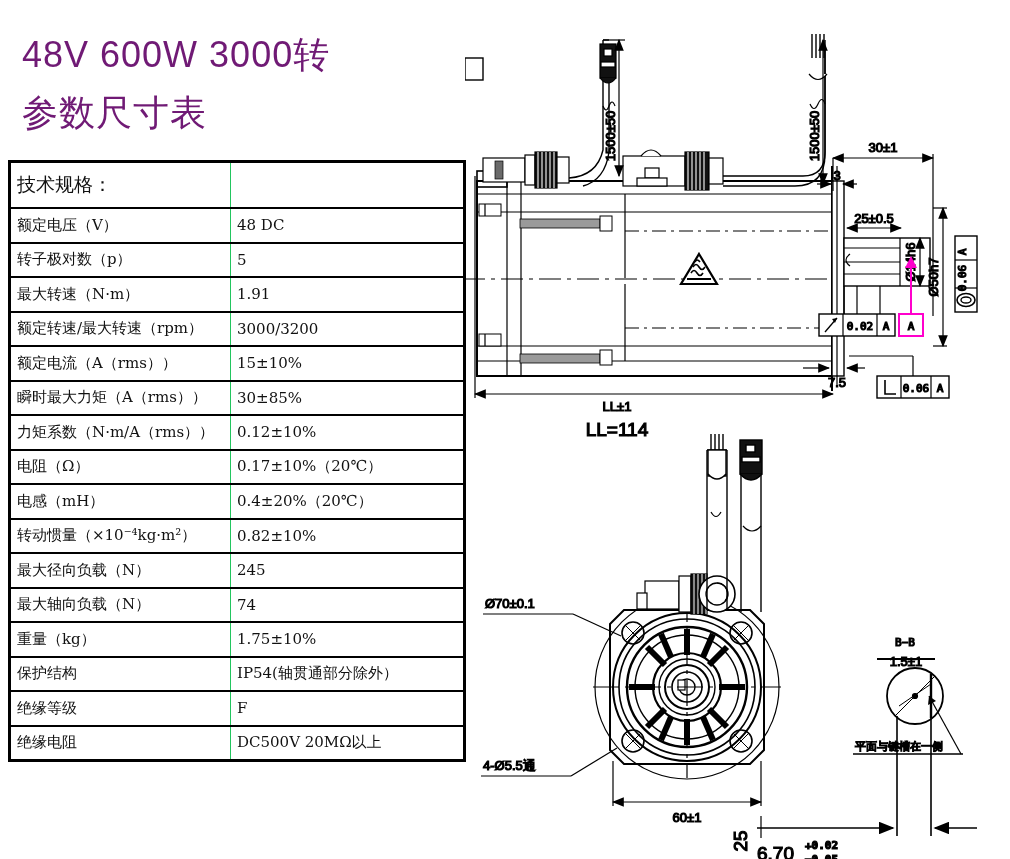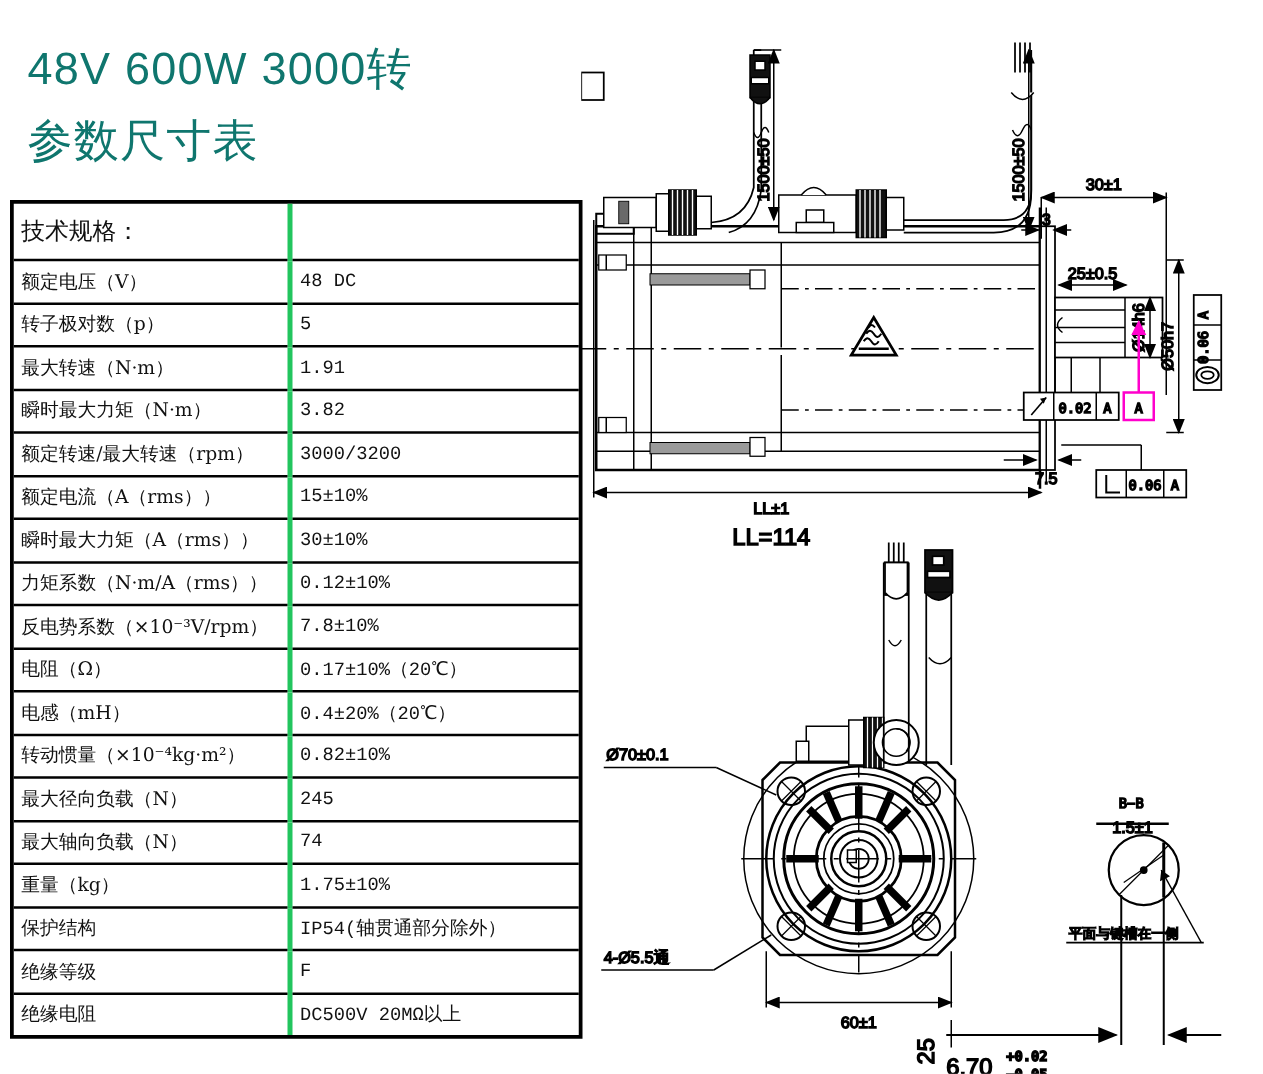--- a/index.html
+++ b/index.html
@@ -1,32 +1,32 @@
 <!DOCTYPE html>
 <html><head>
 <meta charset="utf-8">
 <style>
   html,body{margin:0;padding:0;background:#ffffff;}
   body{width:1010px;height:859px;position:relative;overflow:hidden;
        font-family:"Liberation Sans","DejaVu Sans",sans-serif;color:#000;}
 
   
   #title-block{position:absolute;left:22px;top:26px;width:430px;}
-  .title-line{font-size:36px;line-height:58px;letter-spacing:1px;color:#0f766e;white-space:nowrap;}
+  .title-line{font-size:36px;line-height:58px;letter-spacing:1px;color:#701a75;white-space:nowrap;}
 
   
   #spec-table{position:absolute;left:8px;top:160px;width:452px;border:3px solid #000;
               border-collapse:collapse;background:#fff;}
   #spec-table table{border-collapse:collapse;width:100%;table-layout:fixed;}
   #spec-table td{border:1px solid #000;border-width:0 0 2px 0;padding:0 6px;
                  font-family:"DejaVu Serif","Liberation Serif",serif;
                  font-size:15px;height:32.5px;vertical-align:middle;color:#111;white-space:nowrap;}
   #spec-table tr:last-child td{border-bottom:0;}
-  #spec-table td.k{width:207px;border-right:4px solid #22c55e;}
-  #spec-table td.v{width:auto;font-family:Liberation Mono, monospace;}
+  #spec-table td.k{width:207px;border-right:1px solid #22c55e;}
+  #spec-table td.v{width:auto;}
   #spec-table tr.hdr td{height:44px;font-size:19px;}
 
   
   #drawing{position:absolute;left:465px;top:16px;width:545px;height:859px;}
   #drawing svg{display:block;}
 
   .dimtxt{font-family:"Liberation Sans","DejaVu Sans",sans-serif;font-size:13px;fill:#000;}
   .dimtxt-sm{font-family:"DejaVu Sans Mono","Liberation Mono",monospace;font-size:11px;fill:#000;}
   .dimtxt-lg{font-family:"Liberation Sans","DejaVu Sans",sans-serif;font-size:19px;fill:#000;}
   .cnote{font-family:"DejaVu Sans",sans-serif;font-size:11px;fill:#000;}
@@ -52,42 +52,34 @@
         </tr>
         <tr>
           <td class="k">转子极对数（p）</td>
           <td class="v">5</td>
         </tr>
         <tr>
           <td class="k">最大转速（N·m）</td>
           <td class="v">1.91</td>
         </tr>
         <tr>
-          <td class="k">瞬时最大力矩（N·m）</td>
-          <td class="v">3.82</td>
-        </tr>
-        <tr>
           <td class="k">额定转速/最大转速（rpm）</td>
           <td class="v">3000/3200</td>
         </tr>
         <tr>
           <td class="k">额定电流（A（rms））</td>
           <td class="v">15±10%</td>
         </tr>
         <tr>
           <td class="k">瞬时最大力矩（A（rms））</td>
-          <td class="v">30±10%</td>
+          <td class="v">30±85%</td>
         </tr>
         <tr>
           <td class="k">力矩系数（N·m/A（rms））</td>
           <td class="v">0.12±10%</td>
-        </tr>
-        <tr>
-          <td class="k">反电势系数（×10⁻³V/rpm）</td>
-          <td class="v">7.8±10%</td>
         </tr>
         <tr>
           <td class="k">电阻（Ω）</td>
           <td class="v">0.17±10%（20℃）</td>
         </tr>
         <tr>
           <td class="k">电感（mH）</td>
           <td class="v">0.4±20%（20℃）</td>
         </tr>
         <tr>

